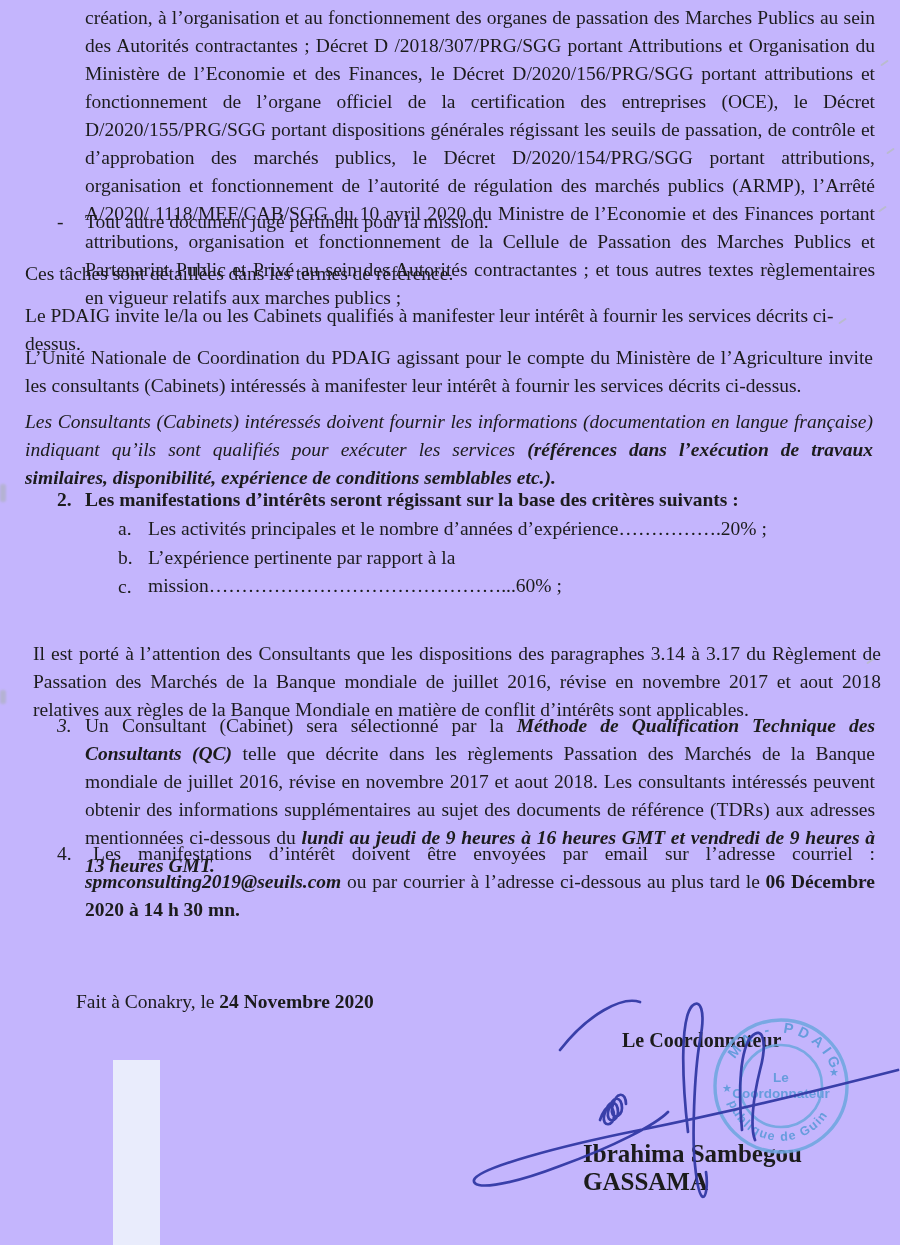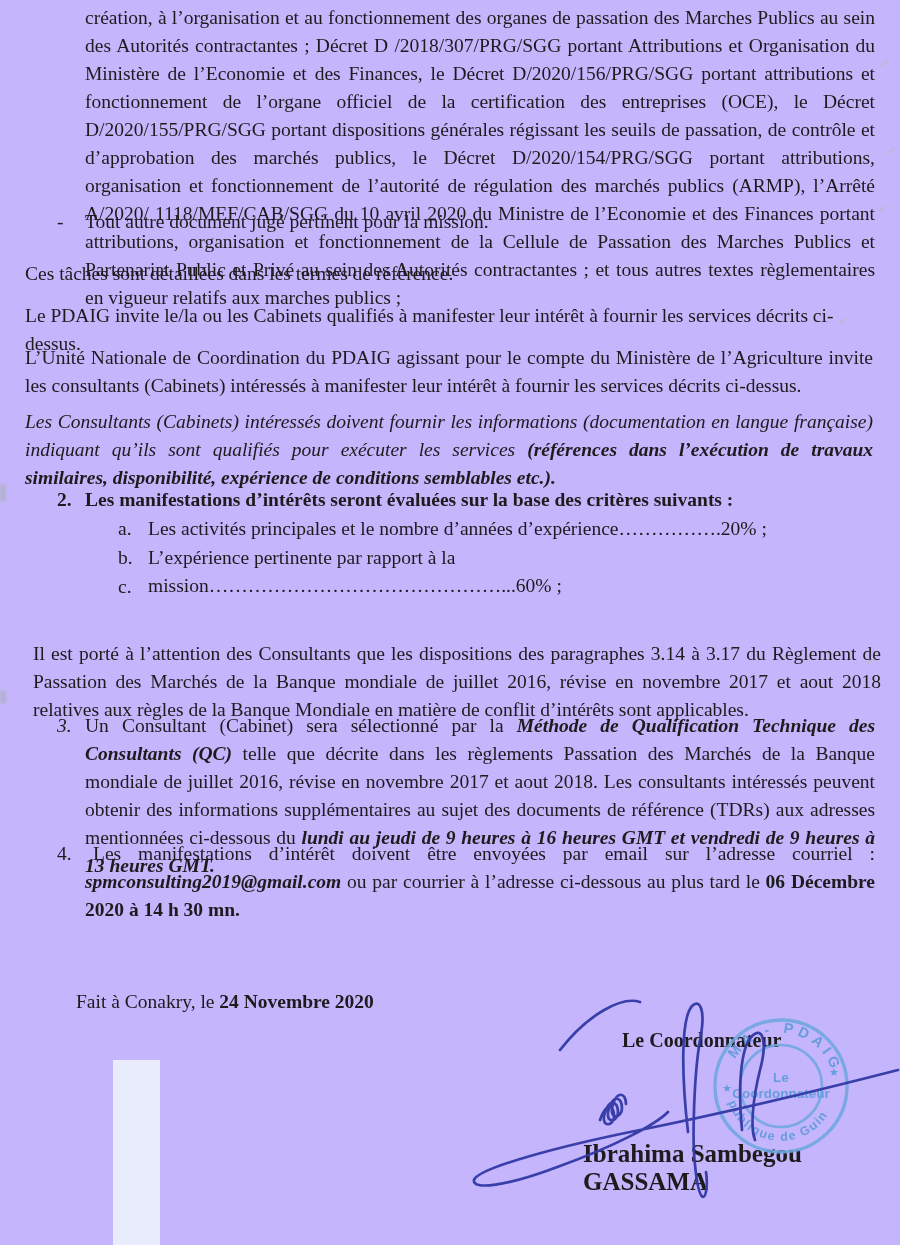--- a/index.html
+++ b/index.html
@@ -50,21 +50,21 @@
   <div class="abs just" style="top:344px;left:25px;width:848px;">
     <span>L’Unité Nationale de Coordination du PDAIG agissant pour le compte du Ministère de l’Agriculture invite les consultants (Cabinets) intéressés à manifester leur intérêt à fournir les services décrits ci-dessus.</span>
   </div>
 
   <div class="abs just" style="top:408px;left:25px;width:848px;font-style:italic;">
     <span>Les Consultants (Cabinets) intéressés doivent fournir les informations (documentation en langue française) indiquant qu’ils sont qualifiés pour exécuter les services </span><span class="b">(références dans l’exécution de travaux similaires, disponibilité, expérience de conditions semblables etc.).</span>
   </div>
 
   <div class="abs" style="top:486px;left:85px;width:790px;">
     <span class="marker b">2.</span>
-    <span class="b">Les manifestations d’intérêts seront évaluées sur la base des critères suivants :</span>
+    <span class="b">Les manifestations d’intérêts seront régissant sur la base des critères suivants :</span>
   </div>
 
   <div class="abs" style="top:515px;left:148px;width:660px;">
     <span class="submarker">a.</span>
     <span>Les activités principales et le nombre d’années d’expérience…………….20% ;</span>
   </div>
   <div class="abs" style="top:544px;left:148px;width:700px;">
     <span class="submarker">b.</span>
     <span>L’expérience pertinente par rapport à la mission………………………………………...60% ;</span>
   </div>
@@ -78,21 +78,21 @@
 
   <div class="abs just" style="top:712px;left:85px;width:790px;">
     <span class="marker i">3.</span>
     <span>Un Consultant (Cabinet) sera sélectionné par la </span><span class="bi">Méthode de Qualification Technique des Consultants (QC)</span><span> telle que décrite dans les règlements Passation des Marchés de la Banque mondiale de juillet 2016, révise en novembre 2017 et aout 2018. Les consultants intéressés peuvent obtenir des informations supplémentaires au sujet des documents de référence (TDRs) aux adresses mentionnées ci-dessous du </span><span class="bi">lundi au jeudi de 9 heures à 16 heures GMT et vendredi de 9 heures à 13 heures GMT.</span>
   </div>
 
   <div class="abs" style="top:840px;left:85px;width:790px;">
     <span class="marker">4.</span>
     <div class="first-line-just">Les manifestations d’intérêt doivent être envoyées par email sur l’adresse courriel :</div>
     <div class="just">
-      <span class="bi">spmconsulting2019@gmail.com</span><span> ou par courrier à l’adresse ci-dessous au plus tard le </span><span class="b">06 Décembre 2020 à 14 h 30 mn.</span>
+      <span class="bi">spmconsulting2019@seuils.com</span><span> ou par courrier à l’adresse ci-dessous au plus tard le </span><span class="b">06 Décembre 2020 à 14 h 30 mn.</span>
     </div>
   </div>
 
 
   <div class="abs" style="top:988px;left:76px;">
     <span>Fait à Conakry, le </span><span class="b">24 Novembre 2020</span>
   </div>
 
   <div class="abs sigblock" style="top:1026px;left:622px;font-size:20px;">Le Coordonnateur</div>
   <div class="abs sigblock" style="top:1140px;left:583px;font-size:25px;">Ibrahima Sambegou GASSAMA</div>

